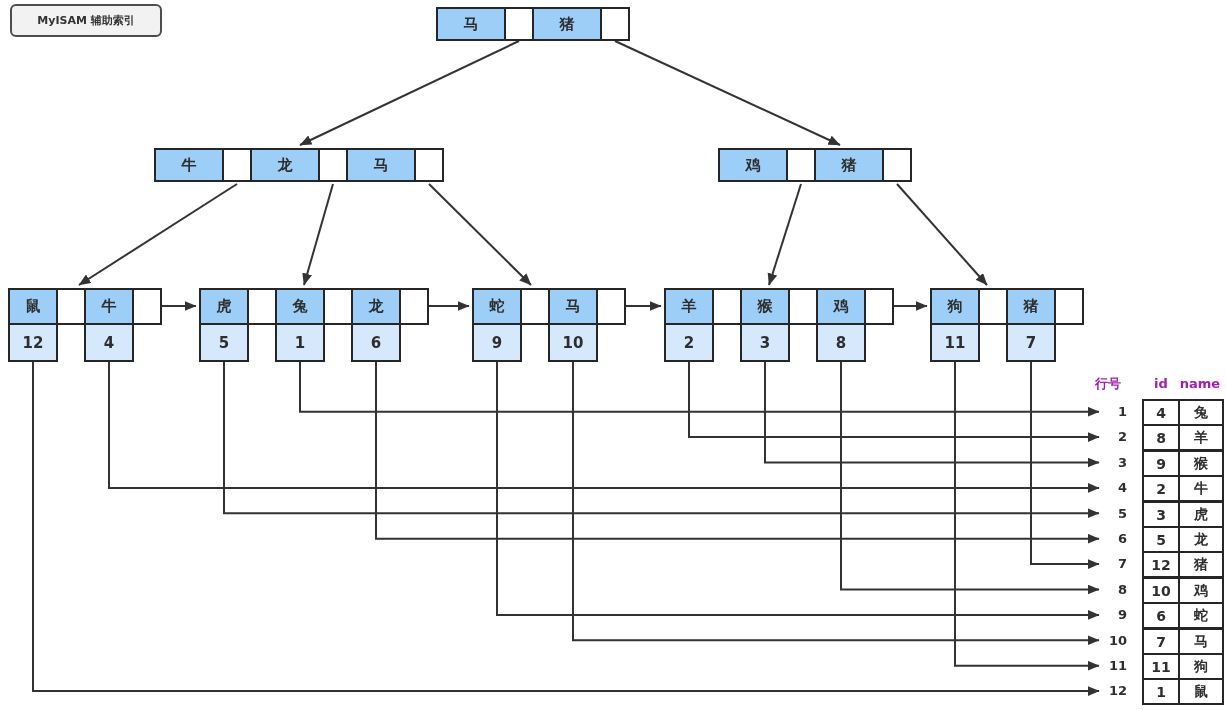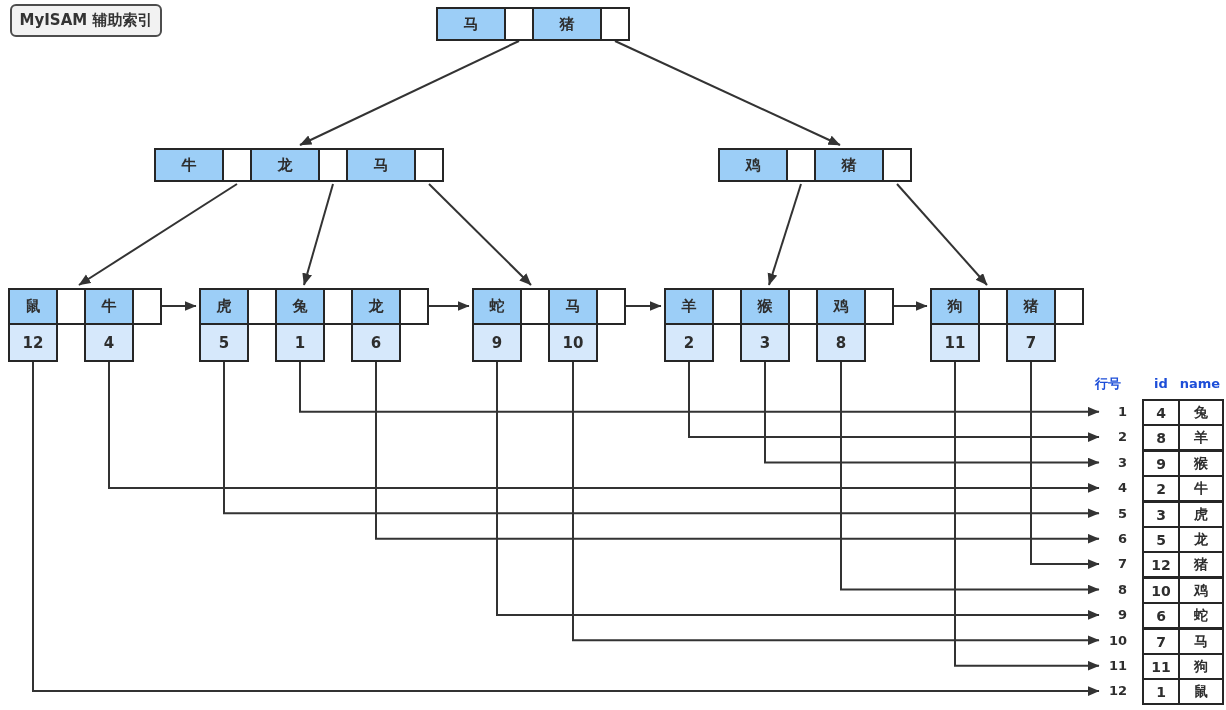--- a/index.html
+++ b/index.html
@@ -15,33 +15,33 @@
     position:absolute;box-sizing:border-box;border:2px solid var(--border);background:#fff;
     display:flex;align-items:center;justify-content:center;
     font-size:15px;font-weight:bold;color:#2e2e2e;
   }
   .cell.key{background:var(--key-bg);}
   .cell.num{background:var(--num-bg);}
   .badge{
     position:absolute;left:10px;top:4px;width:152px;height:33px;box-sizing:border-box;
     border:2px solid #4d4d4d;border-radius:6px;background:var(--badge-bg);
     display:flex;align-items:center;justify-content:center;
-    font-size:15px;font-weight:bold;color:#333;
+    font-size:11px;font-weight:bold;color:#333;
   }
   .tcell{
     position:absolute;box-sizing:border-box;border:2px solid var(--border);background:#fff;
     display:flex;align-items:center;justify-content:center;
     font-size:14px;font-weight:bold;color:#2e2e2e;
   }
   .tlabel{
     position:absolute;font-size:13px;font-weight:bold;color:#2e2e2e;
     text-align:right;line-height:26px;
   }
   .thead{
-    position:absolute;font-size:13px;font-weight:bold;color:#1d4ed8;
+    position:absolute;font-size:13px;font-weight:bold;color:#a21caf;
     text-align:center;line-height:20px;
   }
 </style>
 </head>
 <body>
 
 <div id="canvas" style="--key-bg: #9CCEF7; --num-bg: #D6E8FB; --border: #262626; --line: #333333; --badge-bg: #F2F2F2;">
   <svg id="wires" width="1226" height="710" xmlns="http://www.w3.org/2000/svg">
     <defs>
       <marker id="ah" markerUnits="userSpaceOnUse" markerWidth="14" markerHeight="12" refX="11.5" refY="5" orient="auto">

